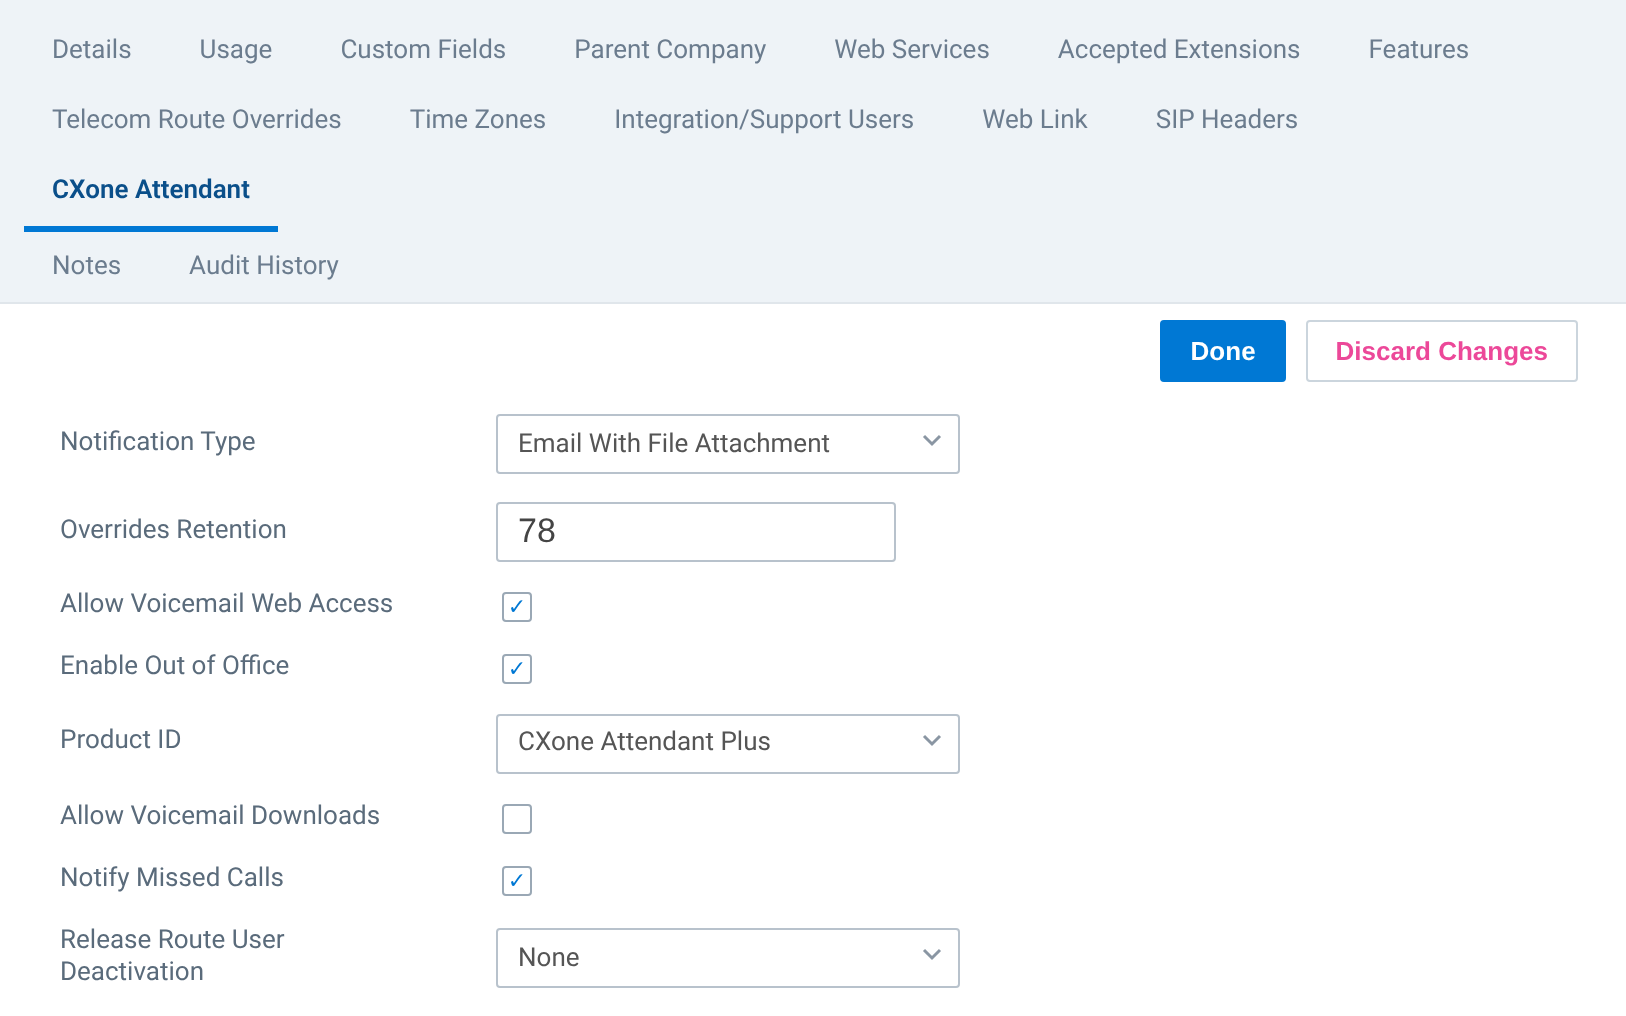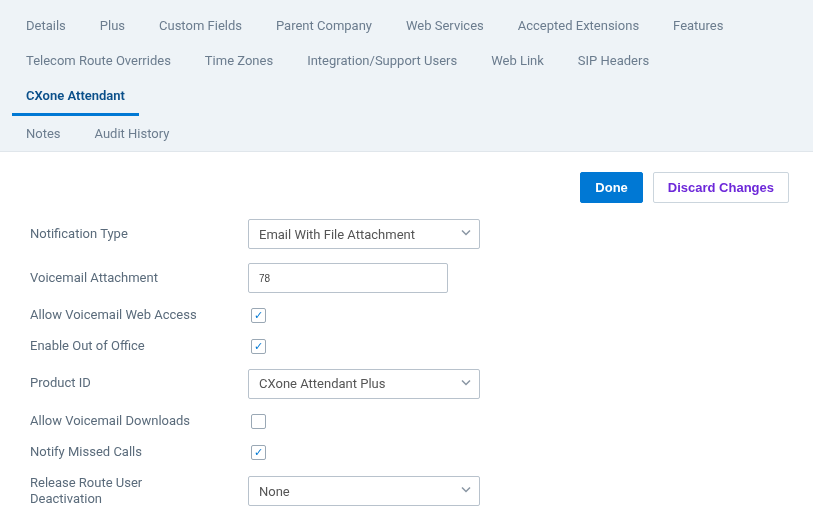--- a/index.html
+++ b/index.html
@@ -28,39 +28,39 @@
     margin-right: 6px;
   }
   .tab.active {
     color: #0a4f8a;
     font-weight: 600;
     border-bottom: 3px solid #0078d4;
   }
   .action-bar {
     display: flex;
     justify-content: flex-end;
-    padding: 20px 24px 8px 24px;
+    padding: 8px 24px 8px 24px;
     gap: 10px;
   }
   .btn {
     padding: 7px 14px;
     font-size: 13px;
     border-radius: 2px;
     cursor: pointer;
     border: 1px solid;
   }
   .btn-primary {
     background: #0078d4;
     color: #fff;
     border-color: #0078d4;
     font-weight: 600;
   }
   .btn-secondary {
     background: #fff;
-    color: #6d28d9;
+    color: #ec4899;
     border-color: #cbd5dd;
     font-weight: 600;
   }
   .form {
     padding: 8px 30px 20px 30px;
   }
   .form-row {
     display: flex;
     align-items: center;
     margin-bottom: 14px;
@@ -97,21 +97,21 @@
     transform: translateY(-50%);
     pointer-events: none;
     color: #8a96a3;
   }
   .text-input {
     width: 200px;
     height: 30px;
     border: 1px solid #b8c2cc;
     border-radius: 2px;
     padding: 0 10px;
-    font-size: 10px;
+    font-size: 17px;
     color: #444;
   }
   .checkbox {
     width: 15px;
     height: 15px;
     border: 1px solid #9aa8b5;
     border-radius: 2px;
     display: inline-flex;
     align-items: center;
     justify-content: center;
@@ -125,21 +125,21 @@
     font-size: 11px;
     line-height: 1;
   }
   svg.chev { width: 12px; height: 12px; }
 </style>
 </head>
 <body>
 
 <div class="tabs-bar">
   <div class="tab">Details</div>
-  <div class="tab">Plus</div>
+  <div class="tab">Usage</div>
   <div class="tab">Custom Fields</div>
   <div class="tab">Parent Company</div>
   <div class="tab">Web Services</div>
   <div class="tab">Accepted Extensions</div>
   <div class="tab">Features</div>
   <div style="flex-basis:100%;height:0"></div>
   <div class="tab">Telecom Route Overrides</div>
   <div class="tab">Time Zones</div>
   <div class="tab">Integration/Support Users</div>
   <div class="tab">Web Link</div>
@@ -163,21 +163,21 @@
       <div class="select-input">Email With File Attachment</div>
       <span class="select-chevron">
         <svg class="chev" viewBox="0 0 12 12">
             <path d="M2 4l4 4 4-4" fill="none" stroke="currentColor" stroke-width="1.5"></path>
           </svg>
       </span>
     </div>
   </div>
 
   <div class="form-row">
-    <div class="form-label">Voicemail Attachment</div>
+    <div class="form-label">Overrides Retention</div>
     <input class="text-input" value="78" style="">
   </div>
 
   <div class="form-row">
     <div class="form-label">Allow Voicemail Web Access</div>
     <span class="checkbox checked"></span>
   </div>
 
   <div class="form-row">
     <div class="form-label">Enable Out of Office</div>

